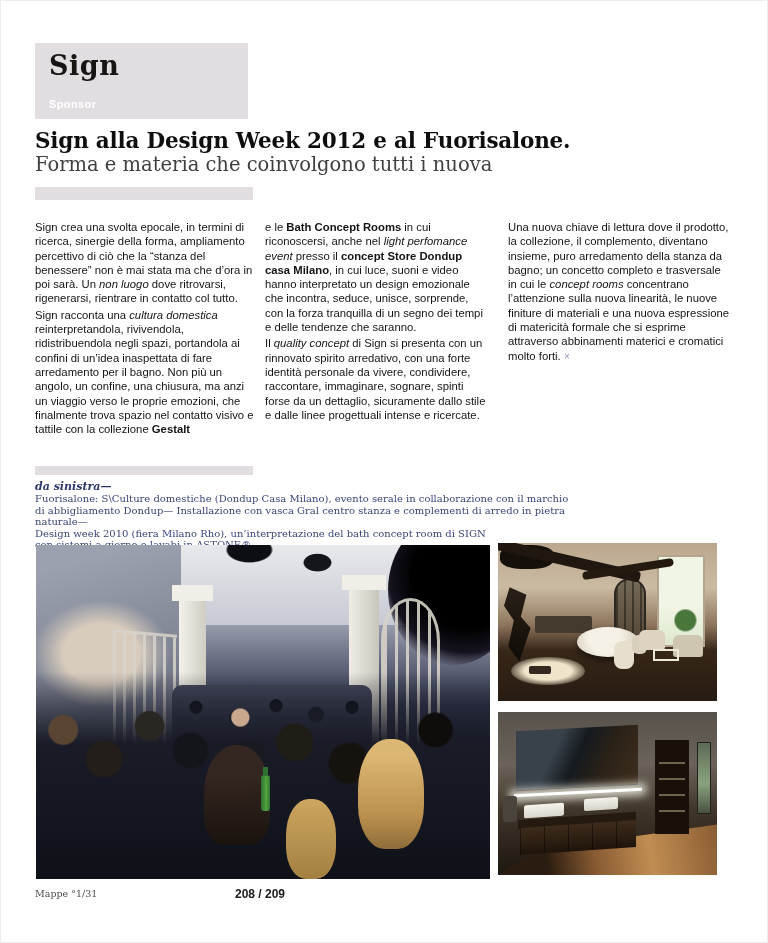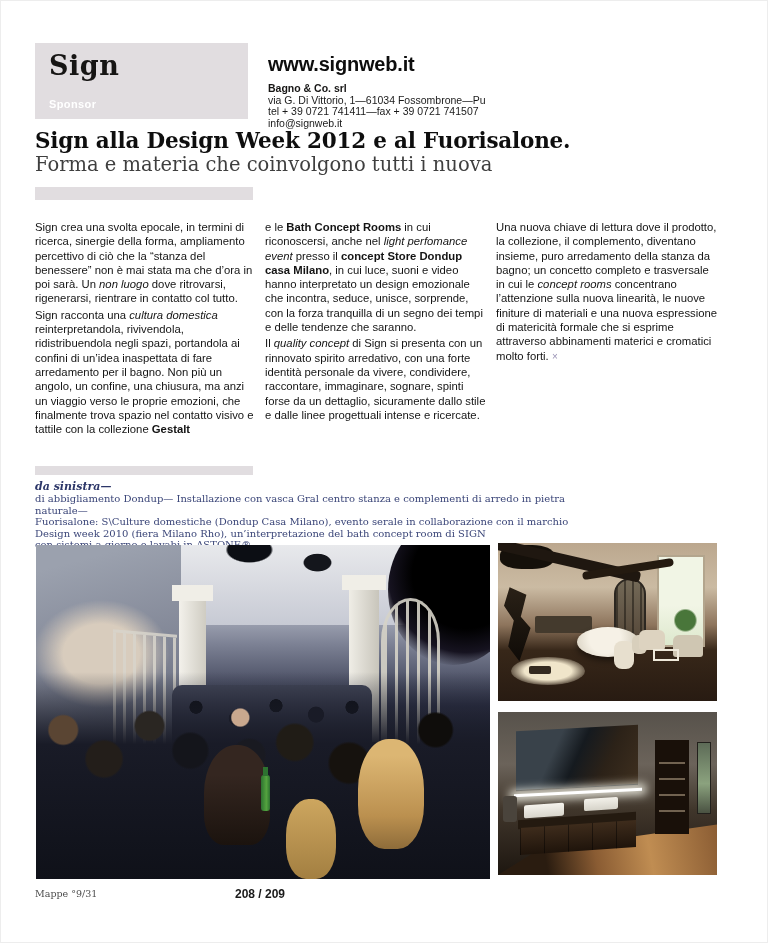--- a/index.html
+++ b/index.html
@@ -37,21 +37,21 @@
     position:absolute; left:35px; top:153px; width:700px;
     font-family:"DejaVu Serif", serif; font-weight:normal;
     font-size:19.5px; color:#3f3f3f;
   }
   .bar1 { position:absolute; left:35px; top:187px; width:218px; height:13px; background:#e1dde0; }
   .bar2 { position:absolute; left:35px; top:466px; width:218px; height:9px;  background:#e1dde0; }
   
   .col { position:absolute; top:220px; width:222px; font-size:11.3px; line-height:14.3px; color:#141414; }
   .col1 { left:35px; }
   .col2 { left:265px; }
-  .col3 { left:496px; }
+  .col3 { left:508px; }
   .col p + p { margin-top:2px; }
   .b  { font-weight:bold; }
   .it { font-style:italic; }
   .endmark { color:#9a93b5; font-size:10px; }
   
   .caption { position:absolute; left:35px; top:480px; width:540px;
              font-family:"DejaVu Serif", serif; color:#3a4578; }
   .cap-lead { font-size:11px; font-weight:bold; color:#2c3668;font-style:italic; }
   .cap-line { font-size:10px; line-height:11.6px; }
   .caption .cap-line:first-of-type { margin-top:2px; }
@@ -190,27 +190,20 @@
 </head>
 <body>
 
 <div class="page">
 
   <div class="brand-box">
     <div class="brand">Sign</div>
     <div class="sponsor">Sponsor</div>
   </div>
 
-  <div class="contact">
-    <div class="website">www.signweb.it</div>
-    <div class="company">Bagno &amp; Co. srl</div>
-    <div class="addr">via G. Di Vittorio, 1—61034 Fossombrone—Pu</div>
-    <div class="addr">tel + 39 0721 741411—fax + 39 0721 741507</div>
-    <div class="addr">info@signweb.it</div>
-  </div>
 
   <div class="headline">Sign alla Design Week 2012 e al Fuorisalone.</div>
   <div class="subhead">Forma e materia che coinvolgono tutti i nuova</div>
   <div class="bar1"></div>
 
   <div class="col col1">
     <p><span>Sign crea una svolta epocale, in termini di ricerca, sinergie della forma, ampliamento percettivo di ciò che la “stanza del benessere” non è mai stata ma che d’ora in poi sarà. Un </span><span class="it">non luogo</span><span> dove ritrovarsi, rigenerarsi, rientrare in contatto col tutto.</span></p>
     <p><span>Sign racconta una </span><span class="it">cultura domestica</span><span> reinterpretandola, rivivendola, ridistribuendola negli spazi, portandola ai confini di un’idea inaspettata di fare arredamento per il bagno. Non più un angolo, un confine, una chiusura, ma anzi un viaggio verso le proprie emozioni, che finalmente trova spazio nel contatto visivo e tattile con la collezione </span><span class="b">Gestalt</span></p>
   </div>
 
@@ -220,22 +213,22 @@
   </div>
 
   <div class="col col3">
     <p><span>Una nuova chiave di lettura dove il prodotto, la collezione, il complemento, diventano insieme, puro arredamento della stanza da bagno; un concetto completo e trasversale in cui le </span><span class="it">concept rooms</span><span> concentrano l’attenzione sulla nuova linearità, le nuove finiture di materiali e una nuova espressione di matericità formale che si esprime attraverso abbinamenti materici e cromatici molto forti. </span><span class="endmark">×</span></p>
   </div>
 
   <div class="bar2"></div>
 
   <div class="caption">
     <div class="cap-lead">da sinistra—</div>
+    <div class="cap-line">Fuorisalone: S\Culture domestiche (Dondup Casa Milano), evento serale in collaborazione con il marchio</div>
     <div class="cap-line">di abbigliamento Dondup— Installazione con vasca Gral centro stanza e complementi di arredo in pietra naturale—</div>
-    <div class="cap-line">Fuorisalone: S\Culture domestiche (Dondup Casa Milano), evento serale in collaborazione con il marchio</div>
     <div class="cap-line">Design week 2010 (fiera Milano Rho), un’interpretazione del bath concept room di SIGN</div>
     <div class="cap-line">con sistemi a giorno e lavabi in ASTONE®.</div>
   </div>
 
   <div class="photo photo-event">
     <div class="ev-ceiling"></div>
     <div class="ev-leftwall"></div>
     <div class="ev-blob-tr"></div>
     <div class="ev-gate-l"></div>
     <div class="ev-gate-r"></div>
@@ -273,16 +266,16 @@
     <div class="ba-led"></div>
     <div class="ba-counter"></div>
     <div class="ba-cabinet"></div>
     <div class="ba-basin1"></div>
     <div class="ba-basin2"></div>
     <div class="ba-wardrobe"></div>
     <div class="ba-mirror2"></div>
     <div class="ba-towel"></div>
   </div>
 
-  <div class="footer-mag">Mappe °9/31</div>
+  <div class="footer-mag">Mappe °1/31</div>
   <div class="footer-page">208 / 209</div>
 
 </div>
 
 </body></html>

